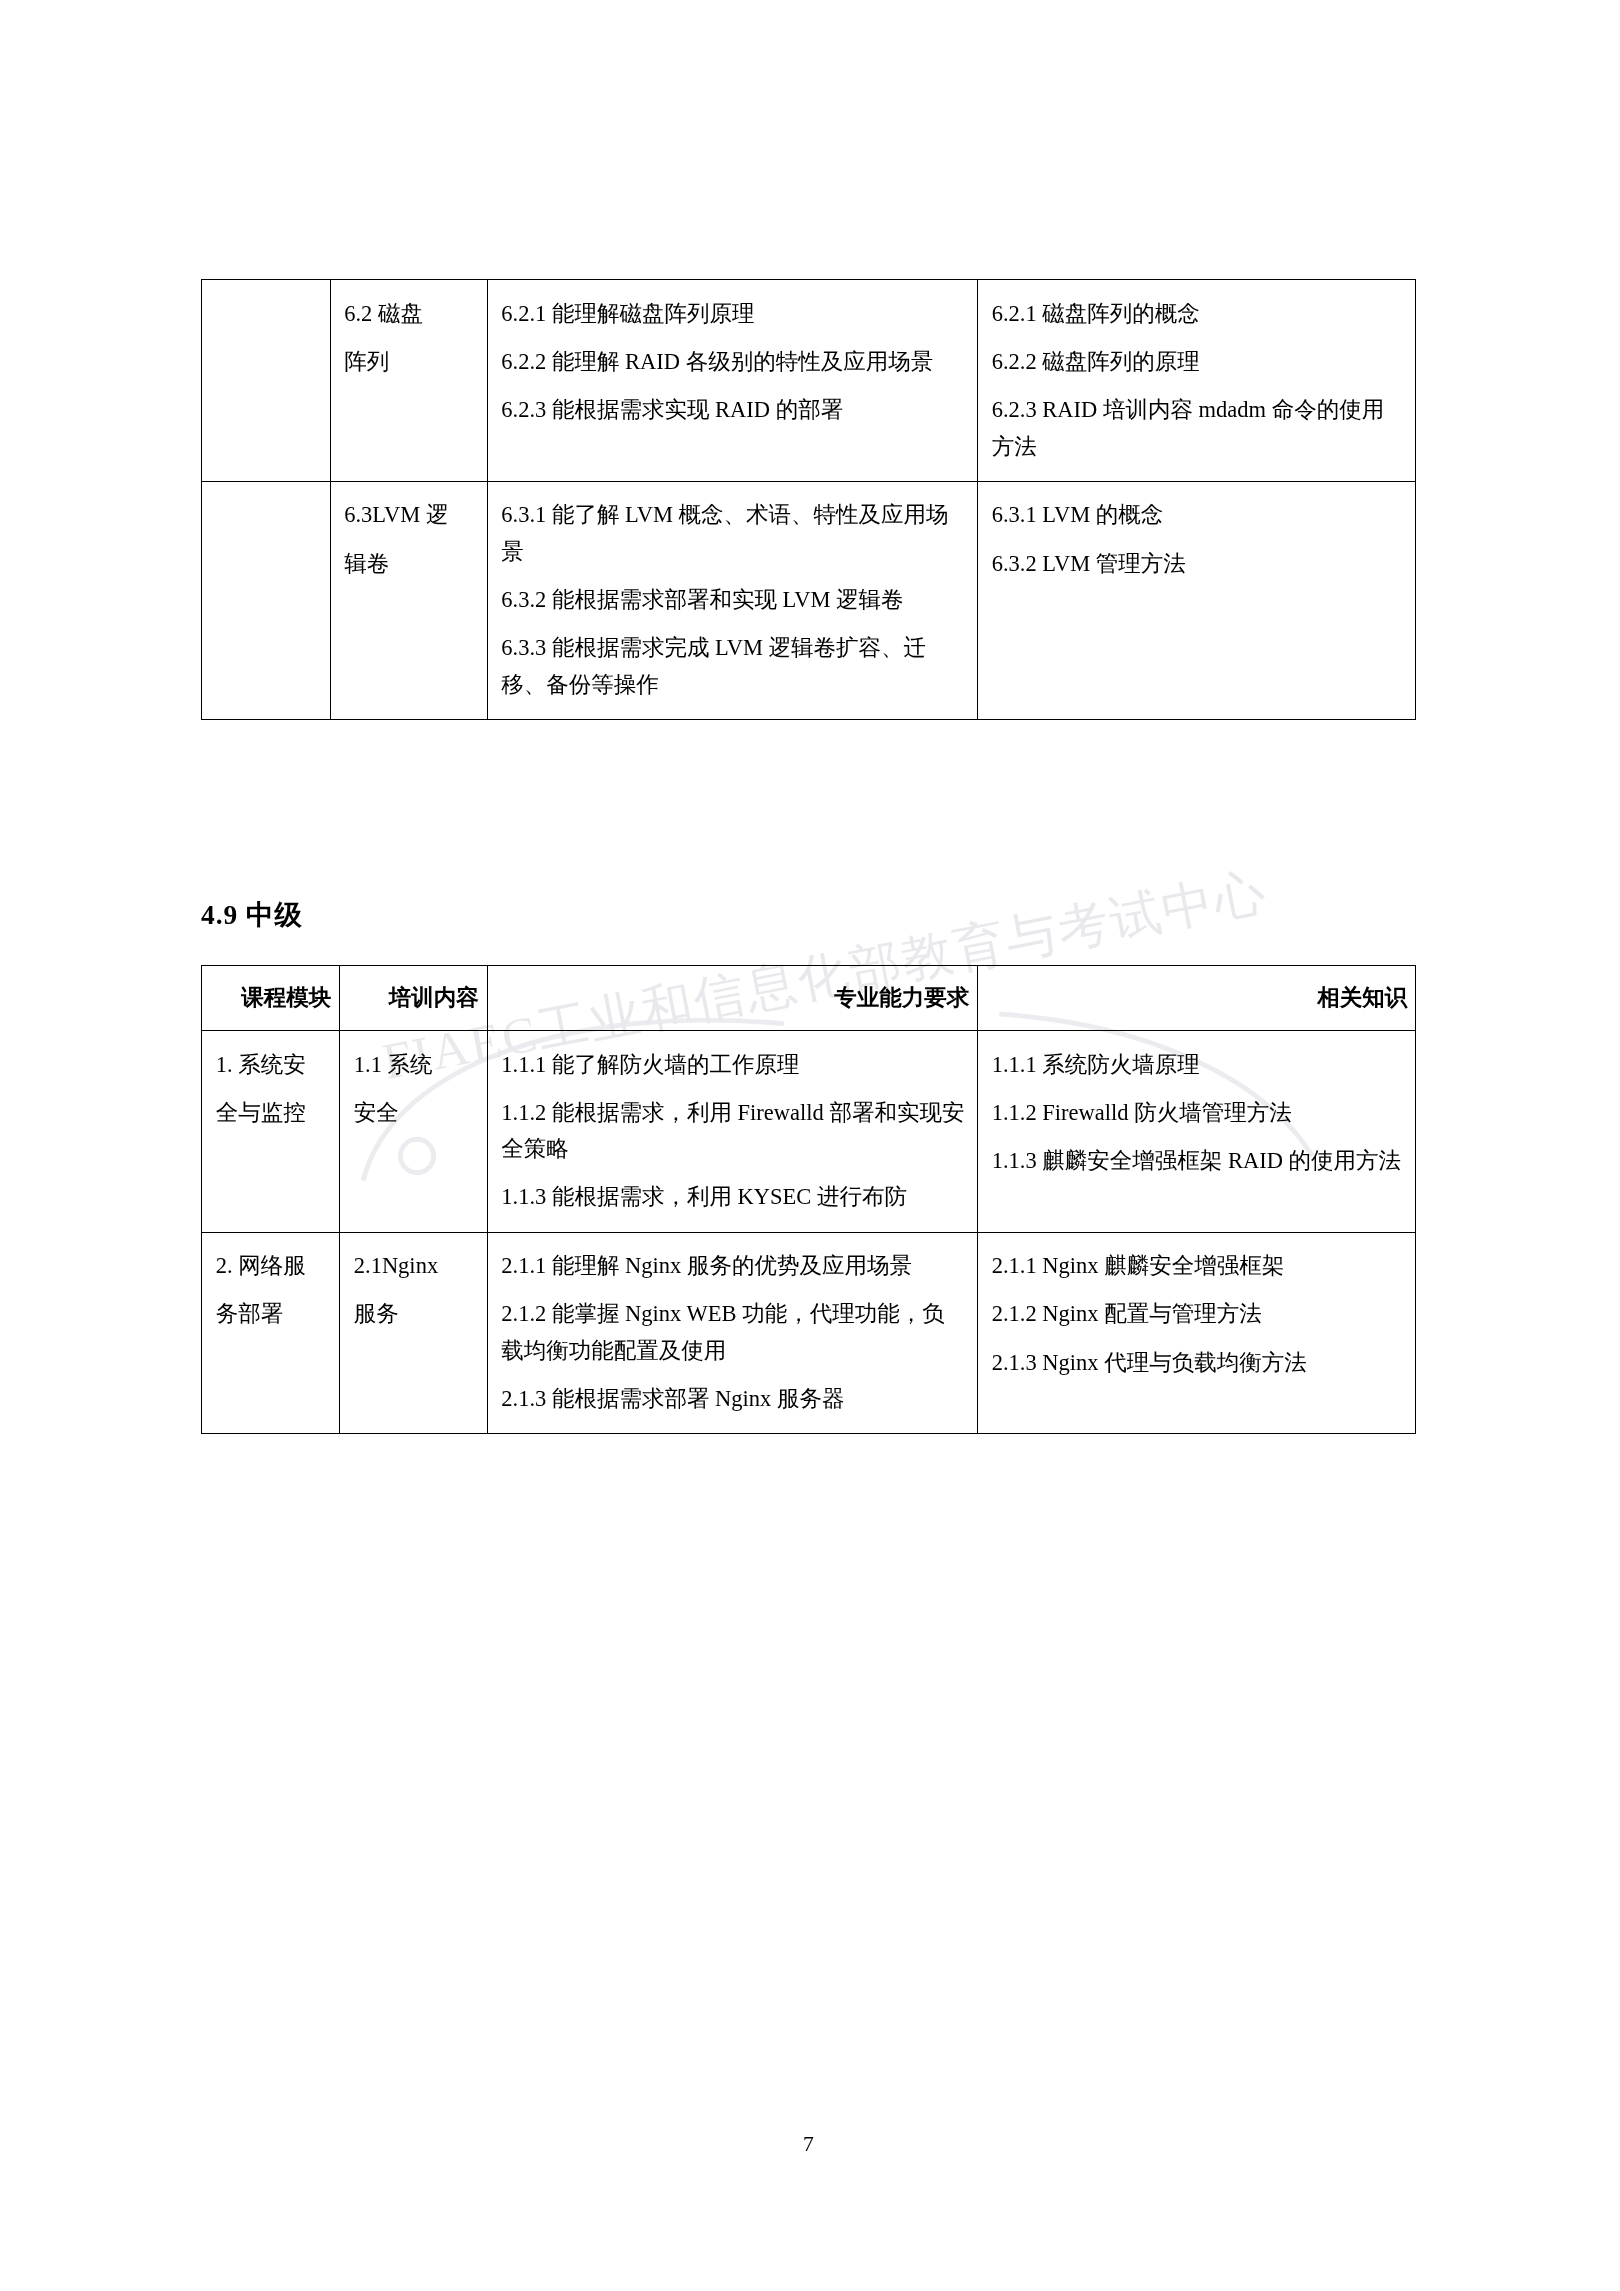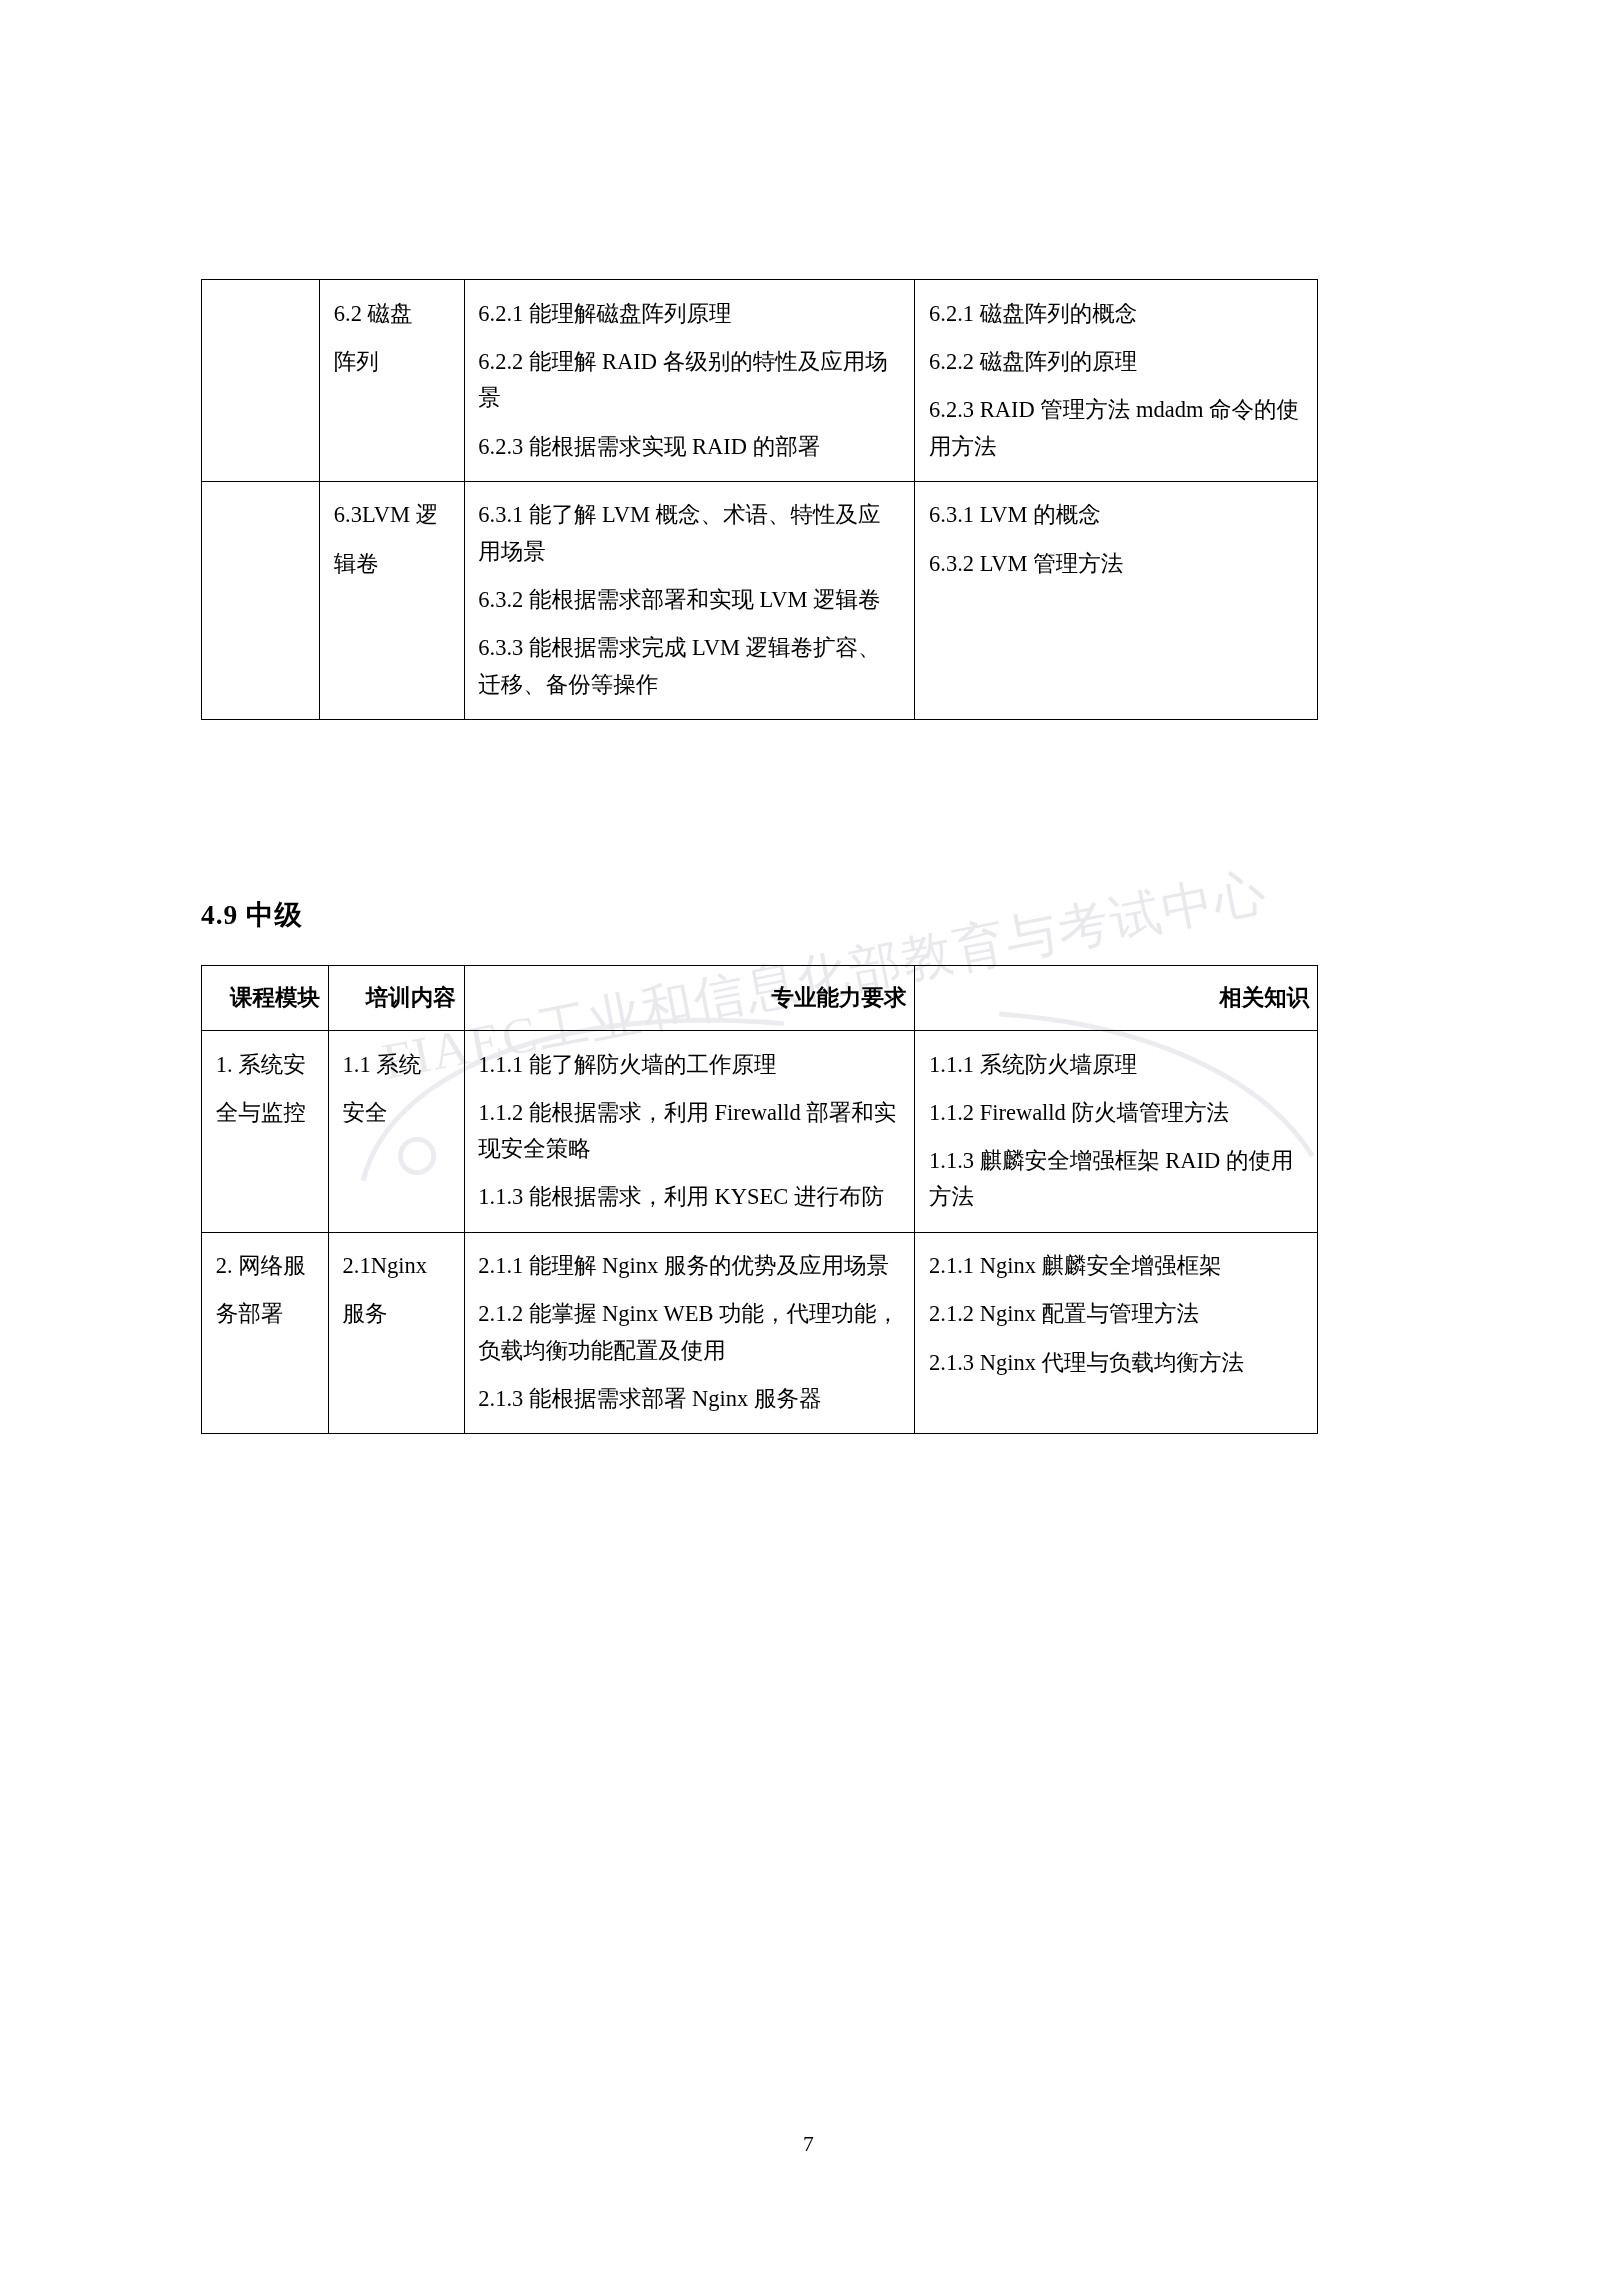--- a/index.html
+++ b/index.html
@@ -57,21 +57,21 @@
     position: absolute;
     left: 201px;
     top: 0;
     width: 1215px;
     height: 2292px;
     z-index: 10;
   }
 
   table.grid {
     border-collapse: collapse;
-    width: 1117px;
+    width: 1215px;
     table-layout: fixed;
   }
   table.grid td {
     border: 1px solid #000;
     vertical-align: top;
     padding: 15.7px 11.8px 15.7px 13.7px;
     font-size: 22.5px;
     line-height: 1.62;
   }
   table.grid td.center {
@@ -149,21 +149,21 @@
             <div class="cellline">阵列</div>
           </td>
           <td>
             <div class="cellline">6.2.1 能理解磁盘阵列原理</div>
             <div class="cellline">6.2.2 能理解 RAID 各级别的特性及应用场景</div>
             <div class="cellline">6.2.3 能根据需求实现 RAID 的部署</div>
           </td>
           <td>
             <div class="cellline">6.2.1  磁盘阵列的概念</div>
             <div class="cellline">6.2.2  磁盘阵列的原理</div>
-            <div class="cellline">6.2.3  RAID 管理方法 mdadm 命令的使用方法</div>
+            <div class="cellline">6.2.3  RAID 培训内容 mdadm 命令的使用方法</div>
           </td>
         </tr>
         <tr>
           <td></td>
           <td>
             <div class="cellline">6.3LVM 逻</div>
             <div class="cellline">辑卷</div>
           </td>
           <td>
             <div class="cellline">6.3.1 能了解 LVM 概念、术语、特性及应用场景</div>

